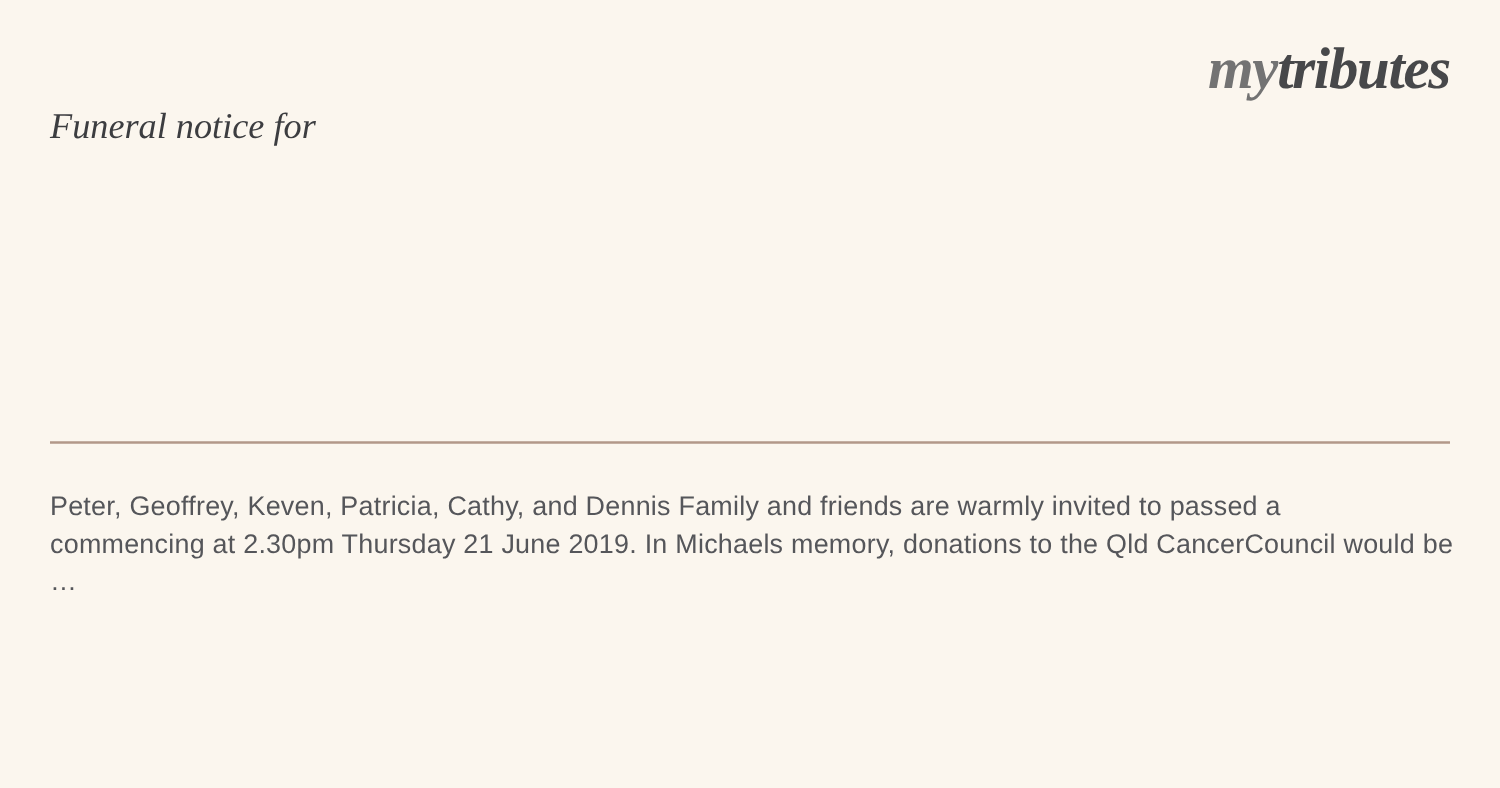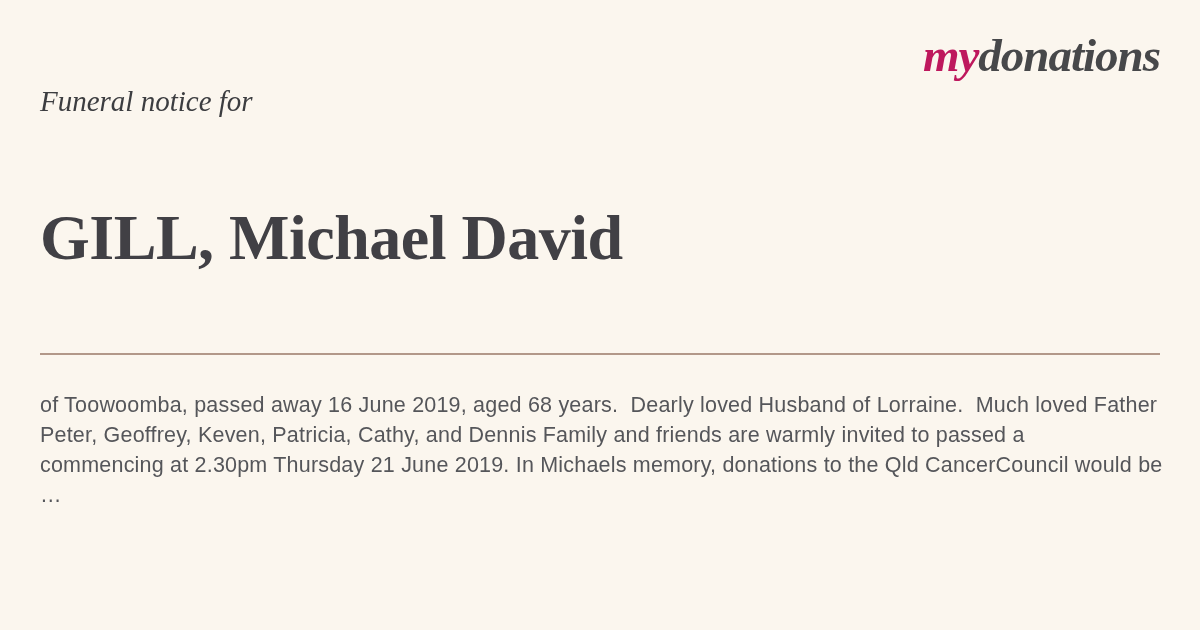--- a/index.html
+++ b/index.html
@@ -24,21 +24,21 @@
     right: 40px;
     font-family: "Liberation Serif", serif;
     font-style: italic;
     font-weight: 700;
     font-size: 47px;
     line-height: 1.1;
     letter-spacing: -1px;
     white-space: nowrap;
   }
   .brand-logo .logo-my {
-    color: #be185d;
+    color: #737373;
     margin-left: 24px;
   }
   .brand-logo .logo-tributes {
     color: #47484A;
   }
   .eyebrow {
     position: absolute;
     top: 86px;
     left: 40px;
     font-family: "Liberation Serif", serif;
@@ -81,29 +81,27 @@
   .notice-line {
     white-space: pre;
   }
 </style>
 </head>
 <body>
 
 <div class="card">
 
   <div class="brand-logo">
-    <span class="logo-my">my</span><span class="logo-tributes">donations</span>
+    <span class="logo-my">my</span><span class="logo-tributes">tributes</span>
   </div>
 
   <div class="eyebrow">Funeral notice for</div>
 
-  <h1 class="deceased-name">GILL, Michael David</h1>
 
   <div class="divider"></div>
 
   <div class="notice-body">
-    <div class="notice-line">of Toowoomba, passed away 16 June 2019, aged 68 years.  Dearly loved Husband of Lorraine.  Much loved Father</div>
     <div class="notice-line">Peter, Geoffrey, Keven, Patricia, Cathy, and Dennis Family and friends are warmly invited to passed a</div>
     <div class="notice-line">commencing at 2.30pm Thursday 21 June 2019. In Michaels memory, donations to the Qld CancerCouncil would be</div>
     <div class="notice-line">…</div>
   </div>
 
 </div>
 
 </body></html>

